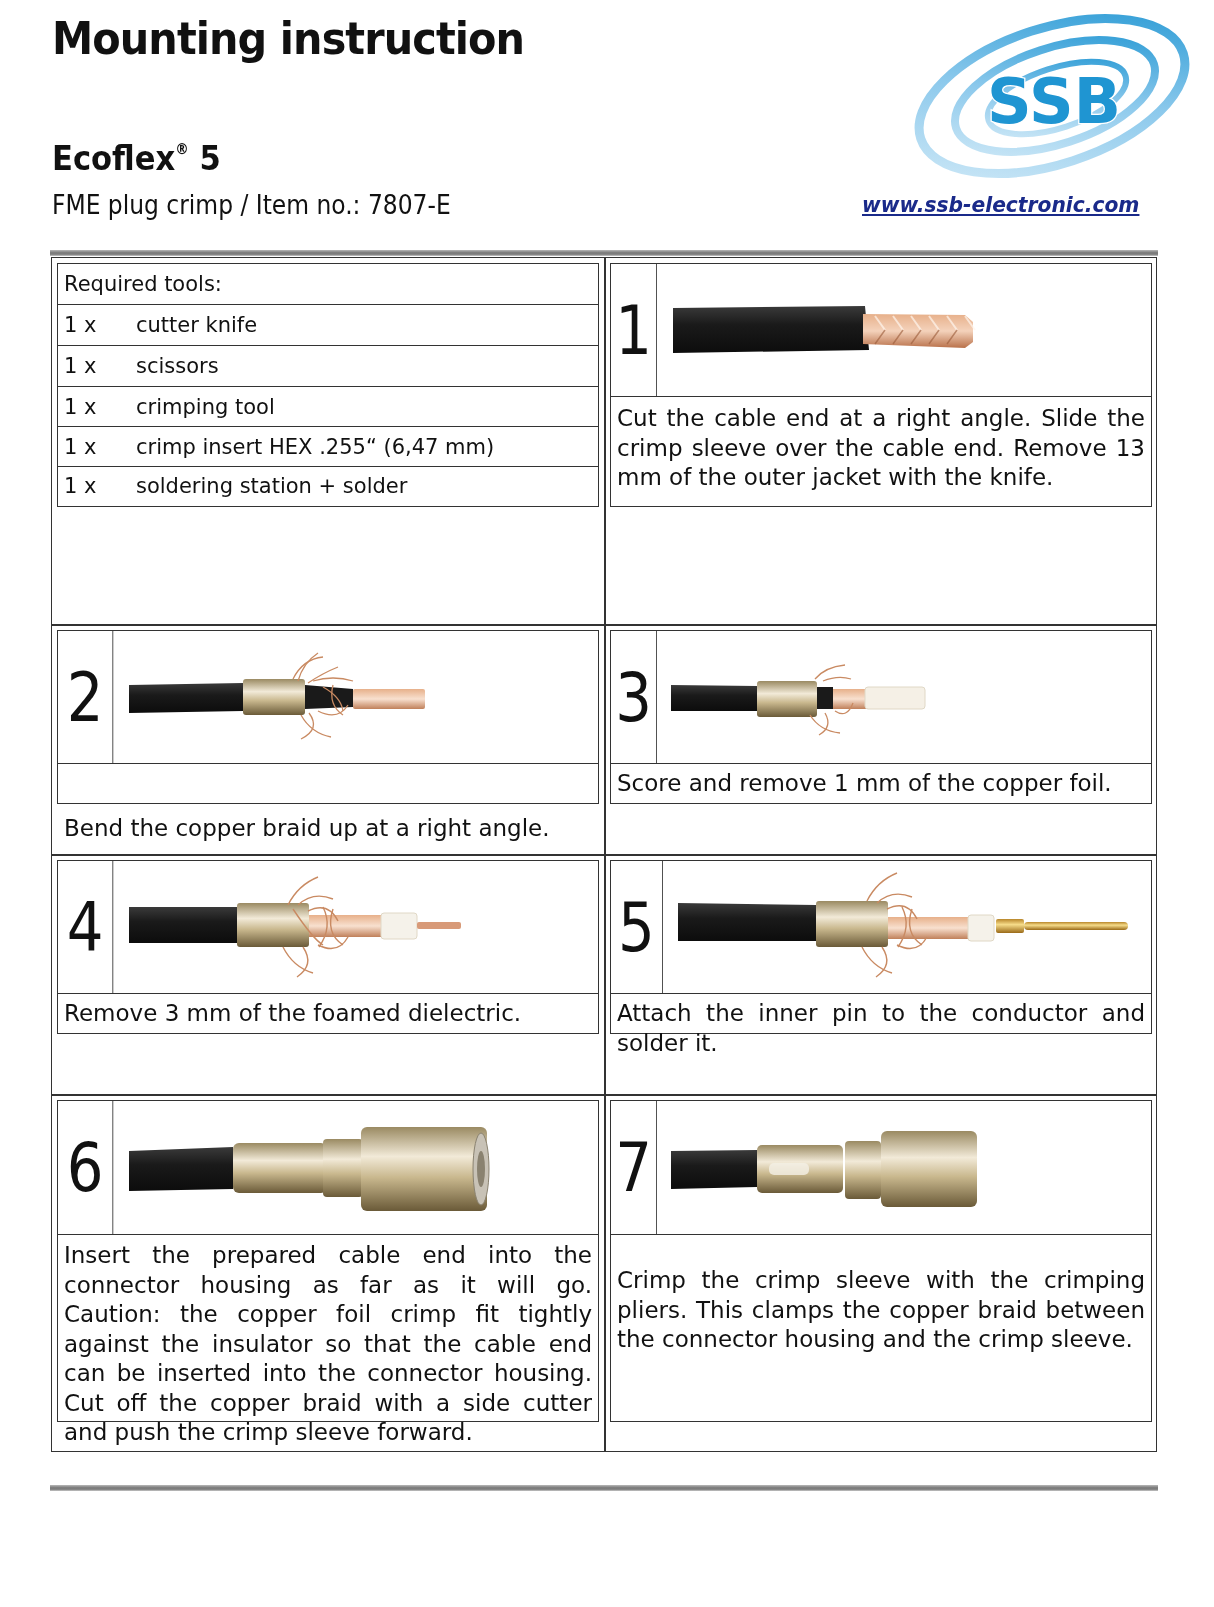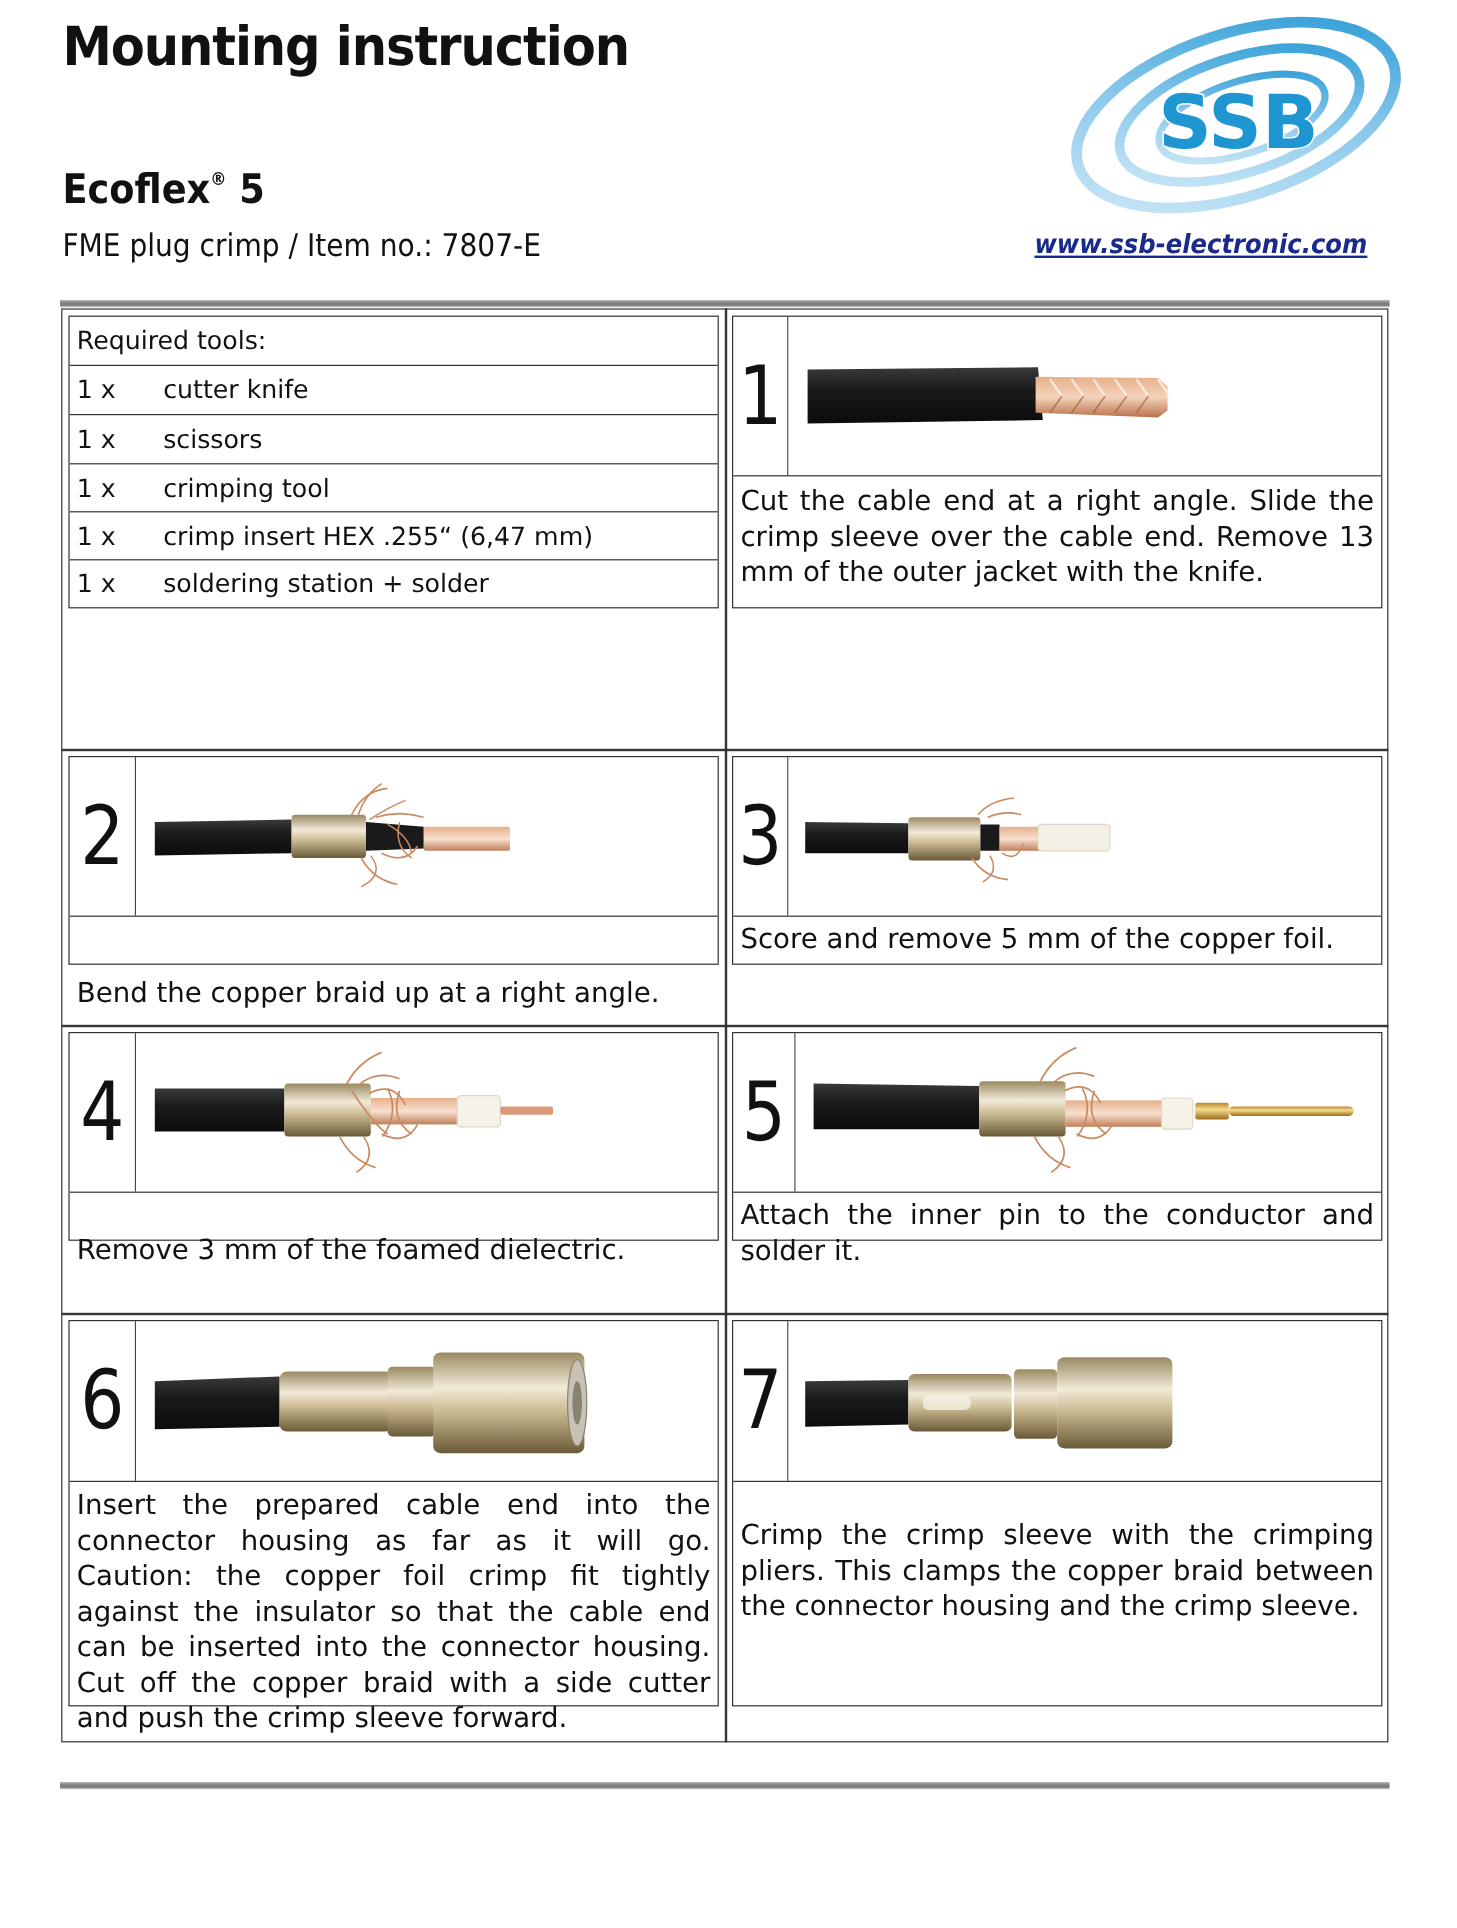--- a/index.html
+++ b/index.html
@@ -20,21 +20,21 @@
   }
   .subtitle sup { font-size: 15px; vertical-align: top; position: relative; top: 2px; }
   .product {
     left: 52px; top: 190px; font-size: 26px; font-weight: normal;
     transform: scaleX(0.9); transform-origin: left top; color: #111;
   }
   .url {
     left: 862px; top: 192px; font-size: 22px; font-weight: bold; font-style: italic;
     color: #1a2a8a; text-decoration: underline; transform: scaleX(0.92); transform-origin: left top;
   }
-  .logo { left: 885px; top: 12px; width: 290px; height: 168px; }
+  .logo { left: 907px; top: 12px; width: 290px; height: 168px; }
   .rule {
     left: 50px; width: 1108px; height: 6px;
     background: linear-gradient(#b9b9b9, #808080 40%, #7a7a7a 70%, #c8c8c8);
   }
   .grid {
     left: 51px; top: 257px; width: 1106px; height: 1195px;
     border: 1.5px solid #333; box-sizing: border-box;
   }
   .vline { background: #333; width: 1.5px; }
   .hline { background: #333; height: 1.5px; }
@@ -202,21 +202,21 @@
         <g stroke="#c98a62" stroke-width="1.3" fill="none">
           <path d="M150 48 q10 -12 30 -14"></path>
             <path d="M158 50 q15 -6 28 -2"></path>
             <path d="M145 84 q10 16 30 18"></path>
           <path d="M160 82 q8 14 -6 22"></path>
             <path d="M170 80 q12 8 18 -8"></path>
         </g>
       </svg>
     </div>
   </div>
-  <div class="step-text" style="top:138px;">Score and remove 5 mm of the copper foil.</div>
+  <div class="step-text" style="top:138px;">Score and remove 1 mm of the copper foil.</div>
 </div>
 
 <div class="abs box" style="left:57px; top:860px; width:542px; height:174px;">
   <div class="step-head" style="height:133px;">
     <div class="step-num">4</div>
     <div class="step-img" style="left:65px; right:0;">
       <svg width="476" height="133">
         <path d="M6 46 L114 46 L114 82 L6 82 Z" fill="url(#jk2)"></path>
         <rect x="114" y="42" width="72" height="44" rx="3" fill="url(#sl)"></rect>
         <rect x="186" y="54" width="74" height="22" fill="url(#cu2)"></rect>
@@ -229,21 +229,21 @@
           <path d="M160 86 q10 20 30 26"></path>
             <path d="M180 86 q12 18 -6 30"></path>
             <path d="M195 84 q20 10 30 -8"></path>
           <path d="M200 46 q10 20 -4 40"></path>
             <path d="M210 48 q-8 24 10 36"></path>
             <path d="M170 48 q20 30 30 36"></path>
         </g>
       </svg>
     </div>
   </div>
-  <div class="step-text" style="top:138px;margin-top:29px;">Remove 3 mm of the foamed dielectric.</div>
+  <div class="step-text" style="top:138px;">Remove 3 mm of the foamed dielectric.</div>
 </div>
 
 <div class="abs box" style="left:610px; top:860px; width:542px; height:174px;">
   <div class="step-head" style="height:133px;">
     <div class="step-num" style="width:60px;">5</div>
     <div class="step-img" style="left:61px; right:0;">
       <svg width="481" height="133">
         <defs>
           <linearGradient id="au" x1="0" y1="0" x2="0" y2="1">
               <stop offset="0" stop-color="#b8862a"></stop>

